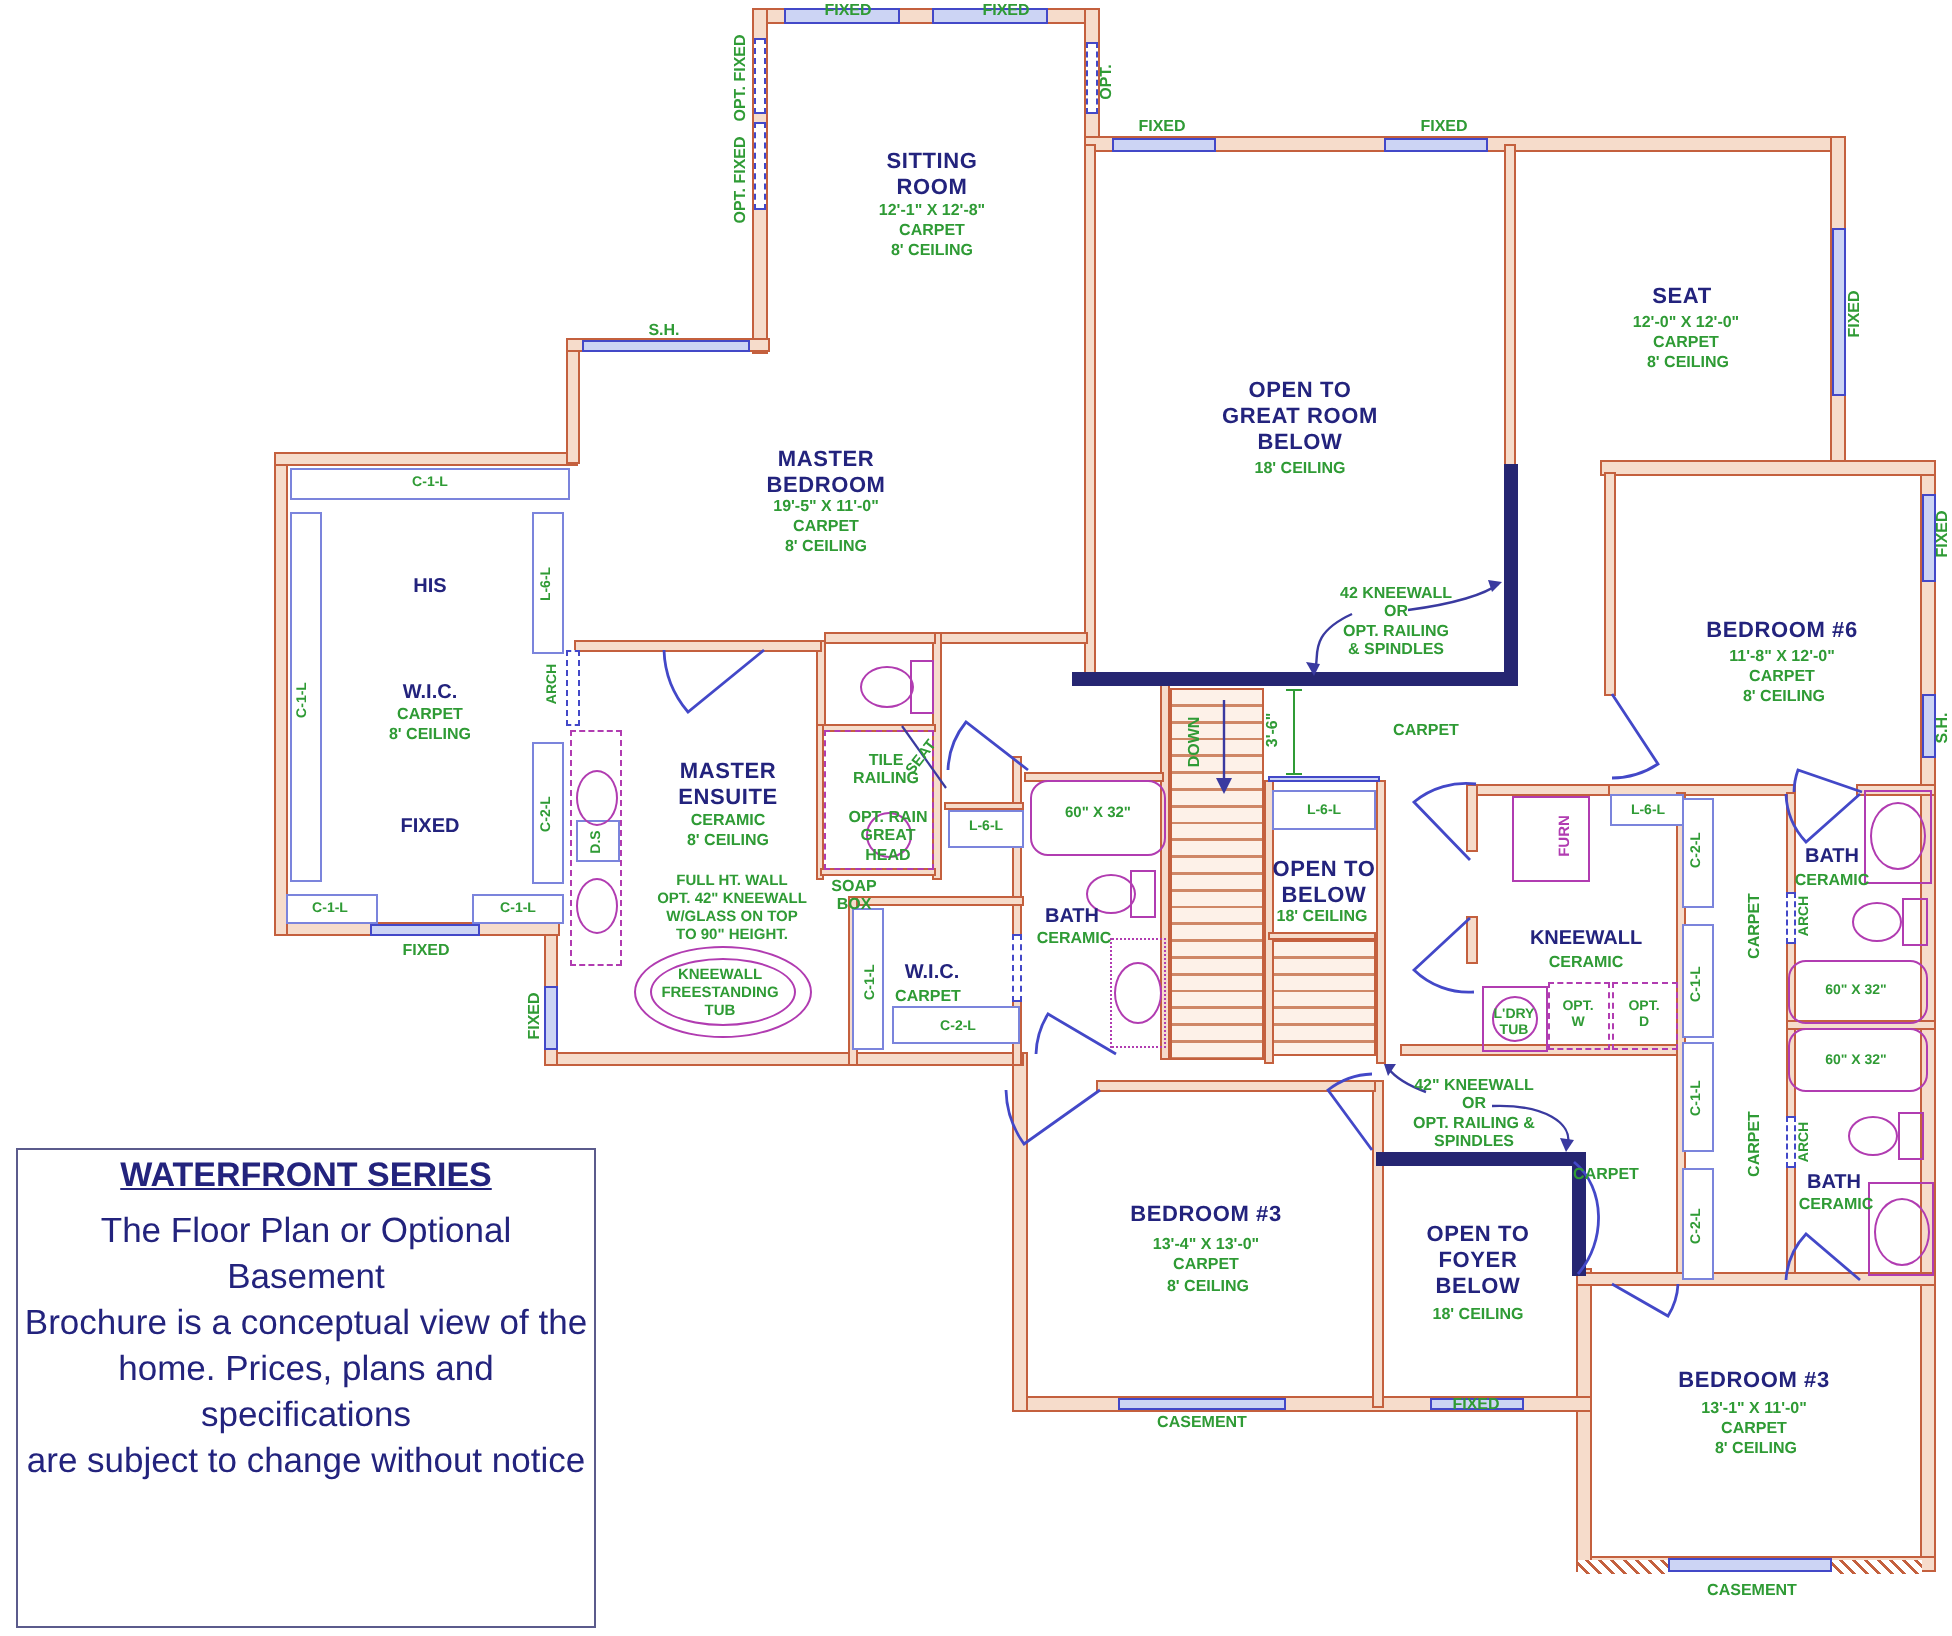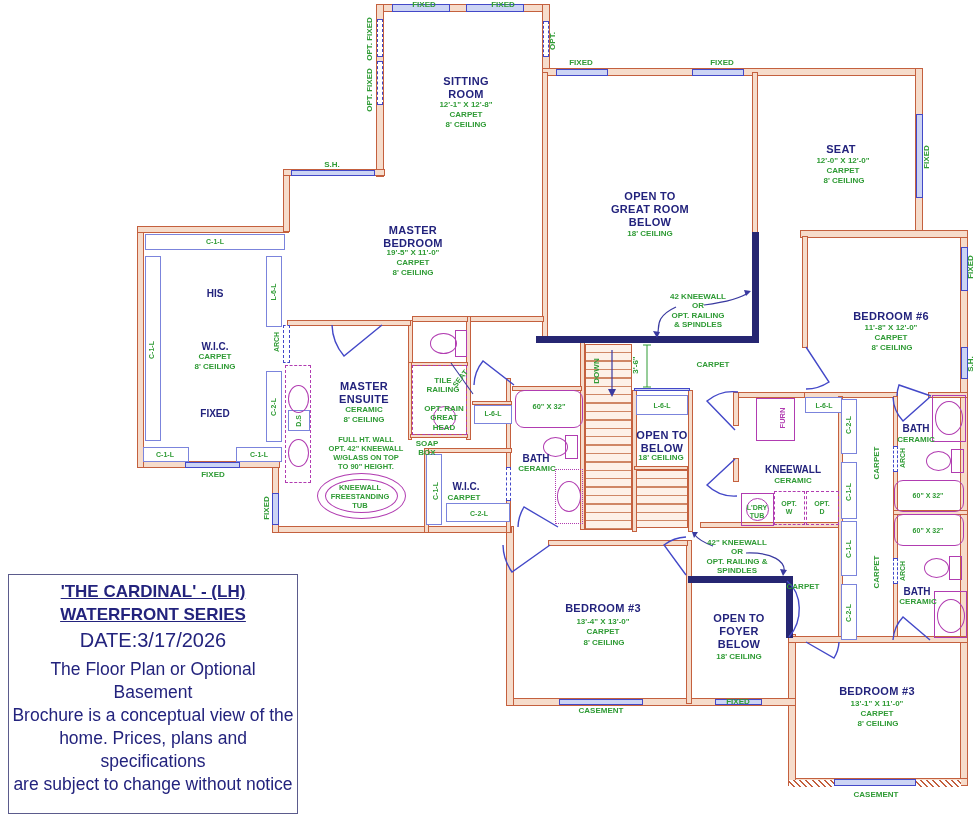--- a/index.html
+++ b/index.html
@@ -207,23 +207,21 @@
     <path class="arr" d="M746,553 C773,552 786,562 784,572"></path>
     <polygon class="arrh" points="783,576 780,569 787,570"></polygon>
     <line class="arr" x1="612" y1="350" x2="612" y2="390"></line>
     <polygon class="arrh" points="612,397 608,389 616,389"></polygon>
     <line class="dim" x1="647" y1="345" x2="647" y2="387"></line>
     <line class="dim" x1="643" y1="345" x2="651" y2="345"></line>
     <line class="dim" x1="643" y1="387" x2="651" y2="387"></line>
   </svg>
 
   <div id="tblock">
-    <div class="tb-h">'THE CARDINAL' - (LH)</div>
     <div class="tb-h2">WATERFRONT SERIES</div>
-    <div class="tb-date">DATE:3/17/2026</div>
     <div class="tb-disc">The Floor Plan or Optional Basement
 Brochure is a conceptual view of the
 home.  Prices, plans and specifications
 are subject to change without notice</div>
   </div>
 <div class="lbl rm" style="left: 466px; top: 88px;">SITTING
 ROOM</div>
     <div class="lbl g" style="left: 466px; top: 105px;">12'-1" X 12'-8"</div>
     <div class="lbl g" style="left: 466px; top: 115px;">CARPET</div>
     <div class="lbl g" style="left: 466px; top: 125px;">8' CEILING</div>

